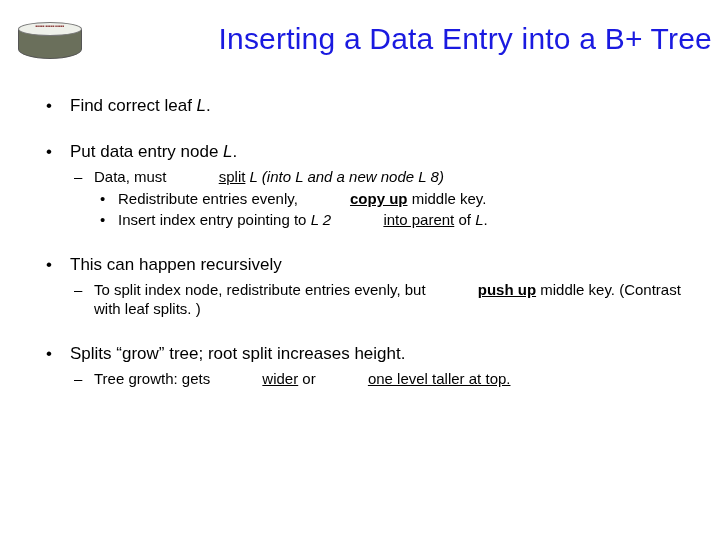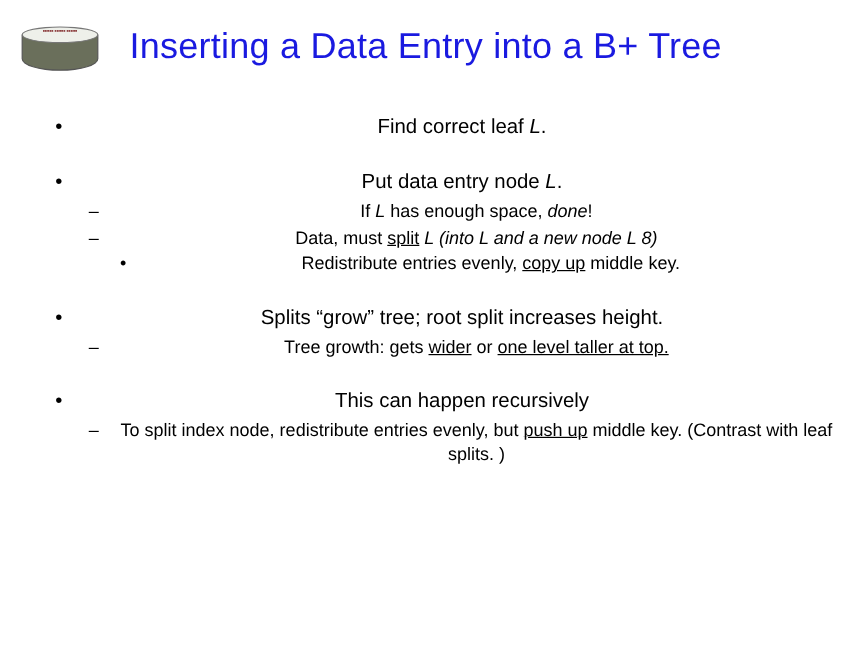--- a/index.html
+++ b/index.html
@@ -58,34 +58,34 @@
   }
   .title {
     position: absolute;
     top: 22px;
     left: 108px;
     right: 8px;
     font-size: 30px;
     color: #1a1ae0;
     font-family: Verdana, Geneva, sans-serif;
     letter-spacing: 0.2px;
+    text-align: right;
   }
   .body {
     position: absolute;
     top: 95px;
     left: 40px;
     right: 20px;
     font-size: 17px;
     line-height: 1.3;
   }
   ul.l1 {
     list-style: none;
     padding: 0;
     margin: 0;
-    text-align: center;
   }
   ul.l1 > li {
     position: relative;
     padding-left: 30px;
     margin-bottom: 24px;
   }
   ul.l1 > li::before {
     content: "•";
     position: absolute;
     left: 6px;
@@ -123,22 +123,22 @@
     margin-top: 2px;
   }
   ul.l3 > li::before {
     content: "•";
     position: absolute;
     left: 6px;
     top: 0;
     color: #000;
   }
   .i { font-style: italic; }
-  .u { text-decoration: underline; }
-  .b { font-weight: normal; }
+  .u { text-decoration: underline; margin-left: 48px; }
+  .b { font-weight: bold; }
 </style>
 </head>
 <body>
 
 <div class="slide">
 
   <div class="logo">
     <div class="disk-top"></div>
     <div class="disk-lines">■■■■■ ■■■■■ ■■■■■</div>
     <div class="disk-body"></div>
@@ -150,47 +150,47 @@
     <ul class="l1">
 
       <li>
         <span>Find correct leaf </span><span class="i">L</span><span>.</span>
       </li>
 
       <li>
         <span>Put data entry node </span><span class="i">L</span><span>.</span>
         <ul class="l2">
           <li>
-            <span>If </span><span class="i">L</span><span> has enough space, </span><span class="i">done</span><span>!</span>
-          </li>
-          <li>
             <span>Data, must </span><span class="u">split</span><span>  </span><span class="i">L (into L and a new node L 8)</span>
             <ul class="l3">
               <li>
                 <span>Redistribute entries evenly, </span><span class="b u">copy up</span><span> middle key.</span>
               </li>
+              <li>
+                <span>Insert index entry pointing to </span><span class="i">L 2</span><span> </span><span class="u">into parent</span><span> of </span><span class="i">L</span><span>.</span>
+              </li>
             </ul>
+          </li>
+        </ul>
+      </li>
+
+      <li>
+        <span>This can happen recursively</span>
+        <ul class="l2">
+          <li>
+            <span>To split index node, redistribute entries evenly, but </span><span class="b u">push up</span><span> middle key. (Contrast with leaf splits. )</span>
           </li>
         </ul>
       </li>
 
       <li>
         <span>Splits “grow” tree; root split increases height.</span>
         <ul class="l2">
           <li>
             <span>Tree growth: gets </span><span class="u">wider</span><span> or </span><span class="u">one level taller at top.</span><span></span>
           </li>
         </ul>
       </li>
 
-      <li>
-        <span>This can happen recursively</span>
-        <ul class="l2">
-          <li>
-            <span>To split index node, redistribute entries evenly, but </span><span class="b u">push up</span><span> middle key. (Contrast with leaf splits. )</span>
-          </li>
-        </ul>
-      </li>
-
     </ul>
   </div>
 
 </div>
 
 </body></html>

